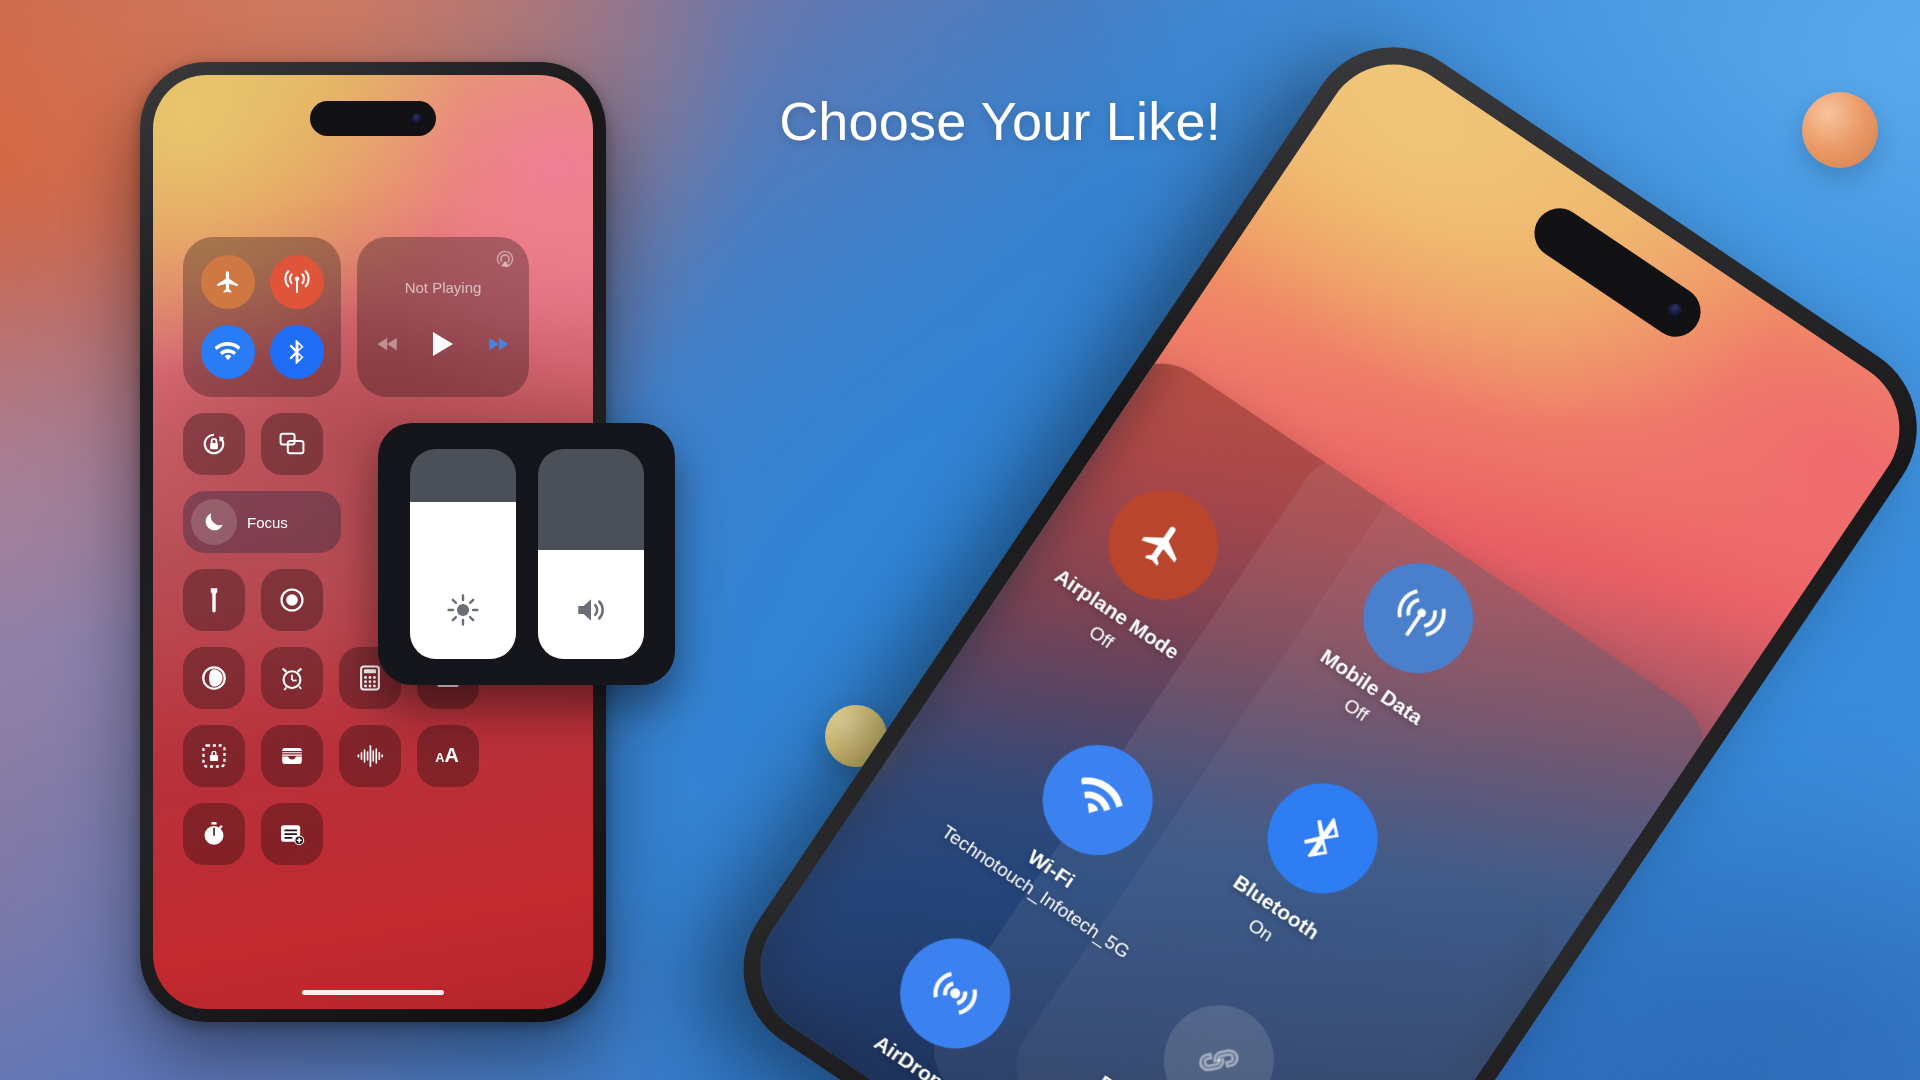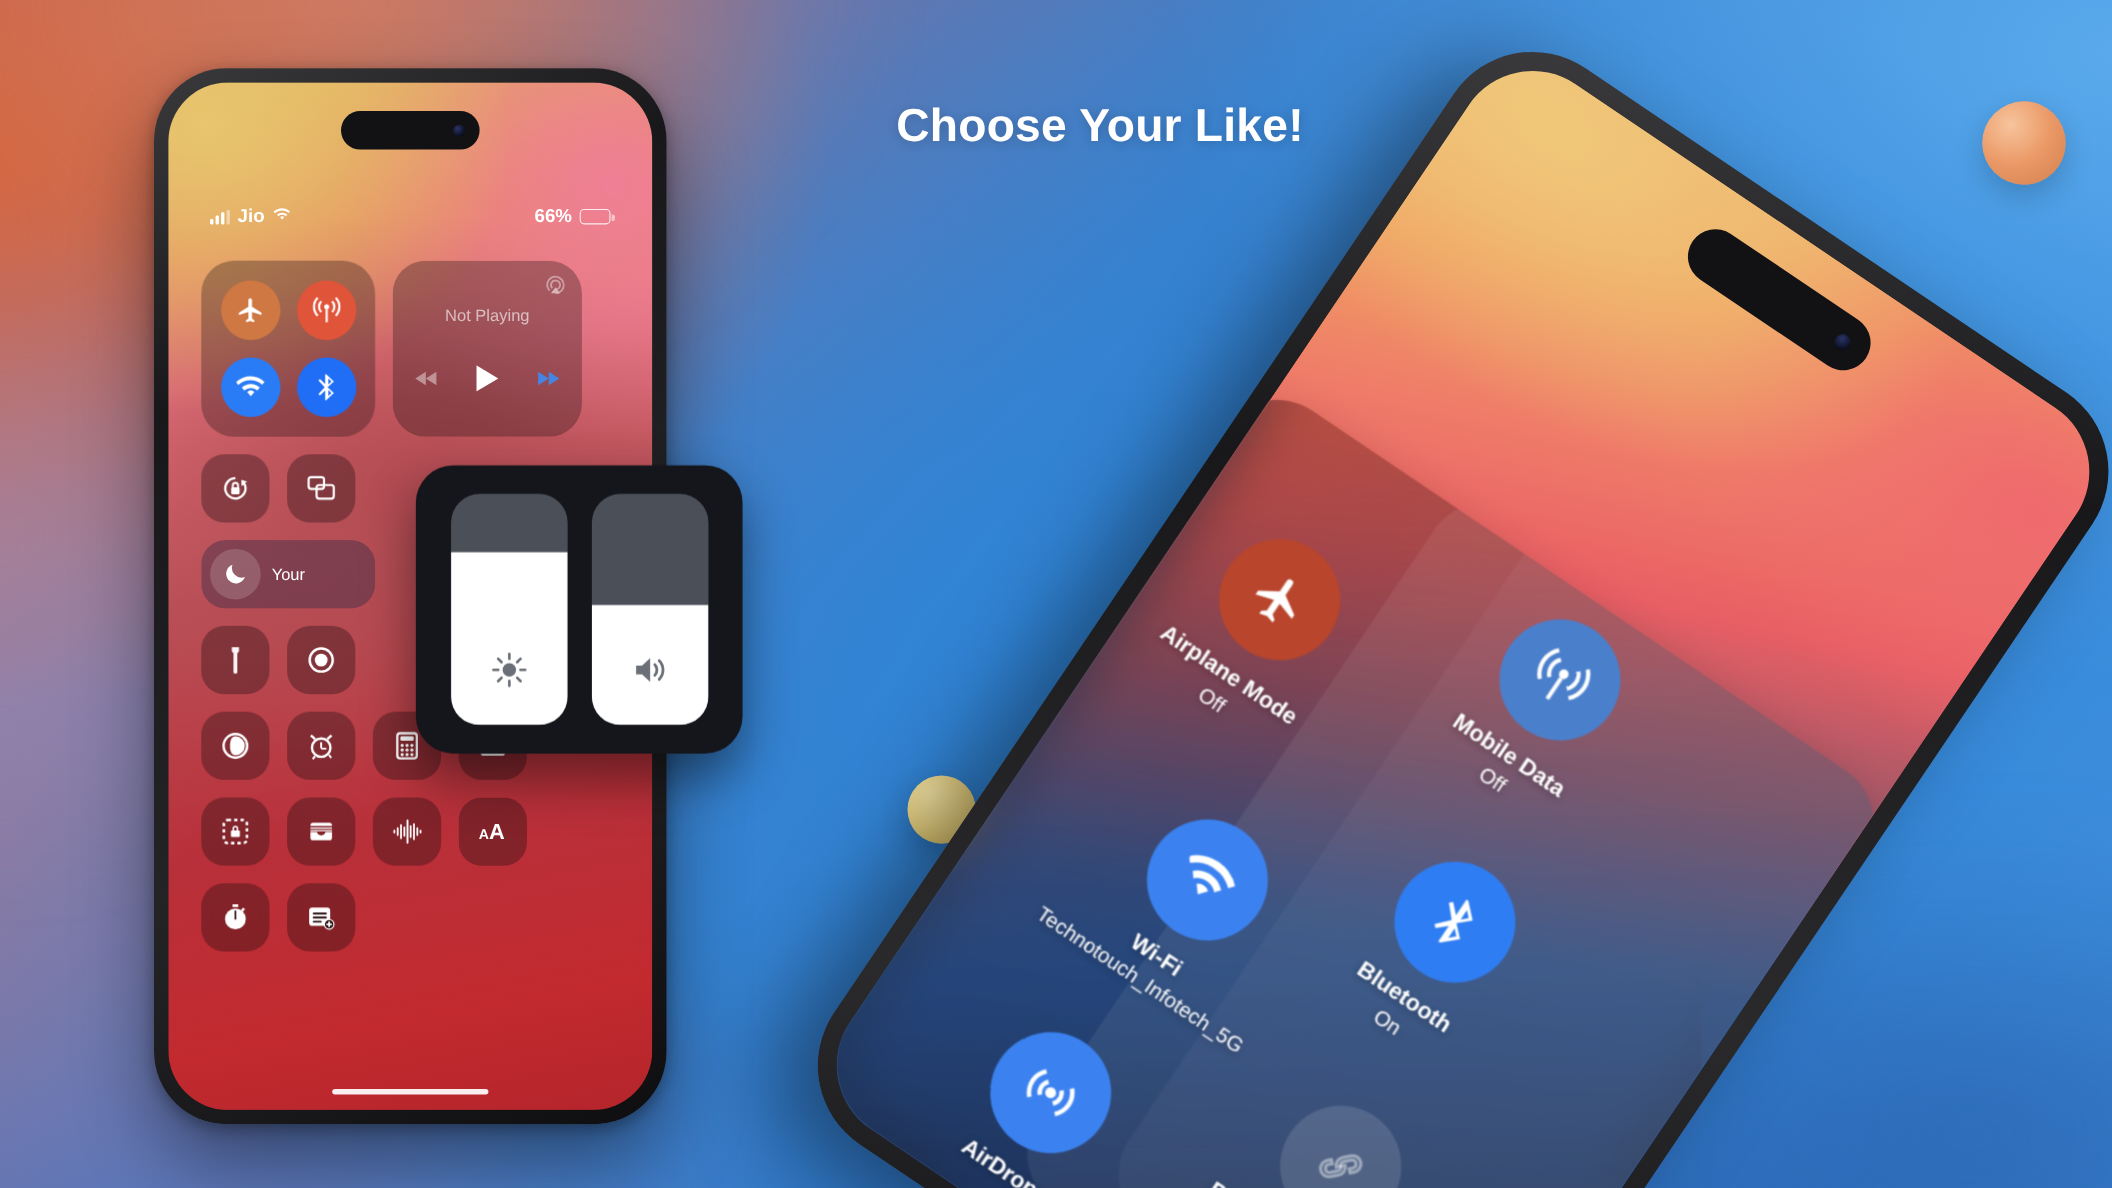--- a/index.html
+++ b/index.html
@@ -44,21 +44,21 @@
     background:radial-gradient(circle at 34% 28%, #f4e4a6 0%, #e9d382 48%, #d2b85d 100%);
     box-shadow:0 10px 26px rgba(0,0,0,.18);
   }
 
   
   #heading{
     position:absolute; left:560px; top:90px; width:880px;
     text-align:center; color:#fff; z-index:30;
   }
   #heading .title{
-    font-size:42px; font-weight:bold; letter-spacing:.2px;
+    font-size:54px; font-weight:normal; letter-spacing:.2px;
     text-shadow:0 2px 10px rgba(0,0,0,.18);
   }
   #heading .subtitle{
     margin-top:20px; font-size:27px; font-weight:400;
     color:#f2f6fb; text-shadow:0 2px 8px rgba(0,0,0,.16);
   }
 
   
   #phone-left{
     position:absolute; left:140px; top:62px;
@@ -289,40 +289,20 @@
   <div class="title">Choose Your Like!</div>
 </div>
 
 <div id="phone-left">
   <div class="screen">
 
     <div class="notch">
       <div class="cam"></div>
     </div>
 
-    <div class="statusbar">
-      <div class="sb-left">
-        <span class="bars">
-            <i></i>
-            <i></i>
-            <i></i>
-            <i></i>
-          </span>
-        <span>Jio</span>
-        <span>
-          <svg viewBox="0 0 24 24" width="17" height="17" fill="#fff">
-              <path d="M12 19.2l2.6-3.2a3.9 3.9 0 0 0-5.2 0L12 19.2zm0-6.1c1.9 0 3.6.7 4.9 1.9l1.7-2.1A10.3 10.3 0 0 0 12 10.3c-2.5 0-4.8.9-6.6 2.6l1.7 2.1a7.2 7.2 0 0 1 4.9-1.9zm0-5.6c3.2 0 6.1 1.2 8.3 3.2l1.7-2.1A15.4 15.4 0 0 0 12 4.7C7.8 4.7 4 6.3 1 9l1.7 2.1A12.6 12.6 0 0 1 12 7.5z"></path>
-            </svg>
-        </span>
-      </div>
-      <div class="sb-right">
-        <span>66%</span>
-        <span class="battery"><span class="fill" style="width: 66%;"></span></span>
-      </div>
-    </div>
 
     <div class="cc">
 
       <div class="cc-row">
         <div class="tile tile-conn">
           <span class="circ c-air">
             <svg viewBox="0 0 24 24">
                 <path d="M21 16v-2l-8-5V3.5A1.5 1.5 0 0 0 11.5 2 1.5 1.5 0 0 0 10 3.5V9l-8 5v2l8-2.5V19l-2 1.5V22l3.5-1 3.5 1v-1.5L13 19v-5.5L21 16z"></path>
               </svg>
           </span>
@@ -389,21 +369,21 @@
                   <rect x="8.4" y="9.4" width="13.4" height="10.6" rx="2" fill="none" stroke="#fff" stroke-width="1.7"></rect>
                 </svg>
             </span>
           </div>
           <div class="tile-focus">
             <span class="focus-badge">
               <svg viewBox="0 0 24 24">
                   <path d="M20.7 14.6A8.8 8.8 0 0 1 9.4 3.3 8.8 8.8 0 1 0 20.7 14.6z"></path>
                 </svg>
             </span>
-            <span class="lbl">Your</span>
+            <span class="lbl">Focus</span>
           </div>
         </div>
       </div>
 
       <div class="grid4">
         <span class="sq">
           <svg viewBox="0 0 24 24">
               <path d="M9.2 2h5.6v3.2l-1.3 1.6v14.4a1.5 1.5 0 0 1-3 0V6.8L9.2 5.2V2zm2.1 8.6h1.4v3.4h-1.4z" opacity=".95"></path>
             </svg>
         </span>

